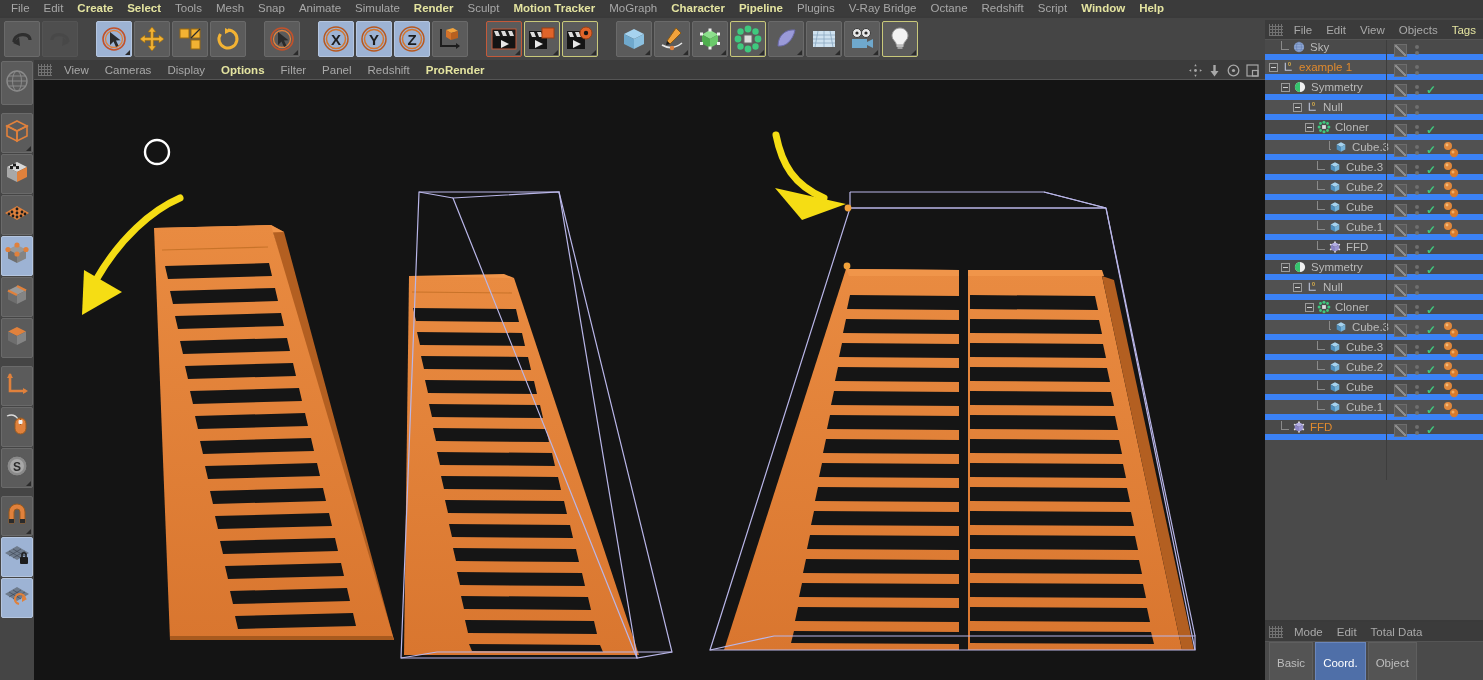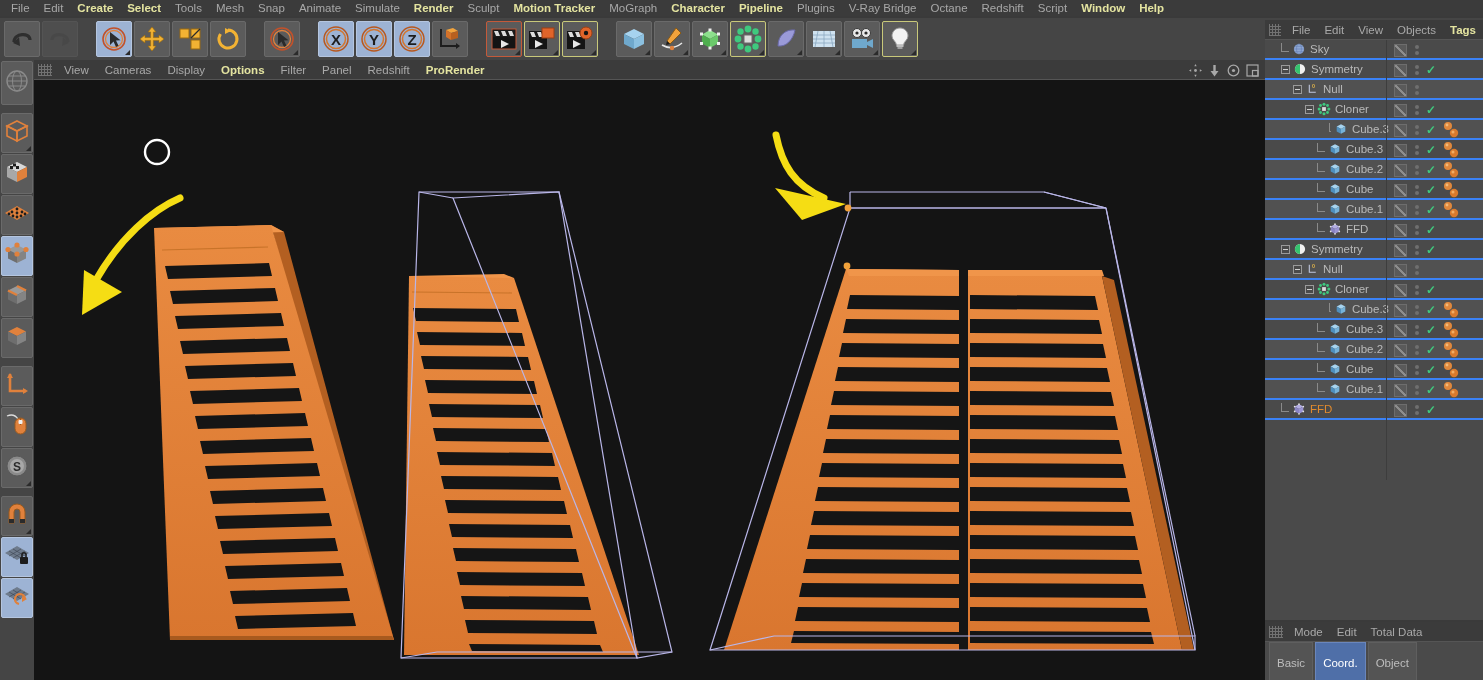--- a/index.html
+++ b/index.html
@@ -126,28 +126,28 @@
     position: absolute; left: 1265px; top: 20px;
     width: 218px; height: 600px;
     background: #4a4a4a;
   }
   #om-menubar {
     height: 20px; background: #3b3b3b;
     display: flex; align-items: center; font-size: 11.5px;
     border-bottom: 1px solid #555;
   }
   .om-menu-item { padding: 0 7px; color: #a9a9a9; line-height: 20px; }
-  .om-menu-item.hl { color: #e4e4a0; font-weight: bold; }
+  .om-menu-item.hl { color: #e4e4a0; font-weight: normal; }
   #om-list { position: relative; height: 580px; background: #4a4a4a; }
   .om-row {
     position: relative;
     height: 20px;
     display: flex; align-items: center;
     font-size: 11.5px;
-    border-bottom: 2px solid #3b82f6;
+    border-bottom: 6px solid #3b82f6;
   }
   .om-row.alt { background: #515151; }
   .om-row .tree { display: flex; align-items: center; width: 124px; height: 20px; position: relative; }
   .om-name { color: #b9b9b9; white-space: nowrap; }
   .om-name.sel { color: #e08a2e; }
   .expander {
     width: 9px; height: 9px; border: 1px solid #9a9a9a;
     background: #4a4a4a; position: relative; flex: 0 0 auto;
   }
   .expander:before {
@@ -880,20 +880,45 @@
             <div class="col-b">
               <span class="dots">
                 <span class="dot"></span>
                 <span class="dot"></span>
               </span>
             </div>
             <div class="col-c"></div>
             <div class="col-tags"></div>
           </div>
         </div>
+        <div class="om-row alt">
+          <div class="tree" style="padding-left: 4px;">
+            <span class="expander" style="margin-right: 3px;"></span>
+            <span style="display: flex; align-items: center; margin-right: 4px;">
+              <svg width="14" height="14" viewBox="0 0 26 26">
+                <path d="M8 5 L8 19 L20 19" stroke="#c0c8e0" stroke-width="2" fill="none"></path>
+                <text x="16" y="11" font-size="10" font-weight="bold" fill="#e0b44a" text-anchor="middle" font-family="Liberation Sans, sans-serif">0</text>
+              </svg>
+            </span>
+            <span class="om-name sel">example 1</span>
+          </div>
+          <div class="om-cols">
+            <div class="col-a">
+              <span class="sq"></span>
+            </div>
+            <div class="col-b">
+              <span class="dots">
+                <span class="dot"></span>
+                <span class="dot"></span>
+              </span>
+            </div>
+            <div class="col-c"></div>
+            <div class="col-tags"></div>
+          </div>
+        </div>
         <div class="om-row">
           <div class="tree" style="padding-left: 16px;">
             <span class="expander" style="margin-right: 3px;"></span>
             <span style="display: flex; align-items: center; margin-right: 4px;">
               <svg width="14" height="14" viewBox="0 0 26 26">
                 <circle cx="13" cy="13" r="9.5" fill="#f0f0f0"></circle>
                 <path d="M13 3.5 A9.5 9.5 0 0 0 13 22.5 Z" fill="#36c46e"></path>
               </svg>
             </span>
             <span class="om-name">Symmetry</span>

